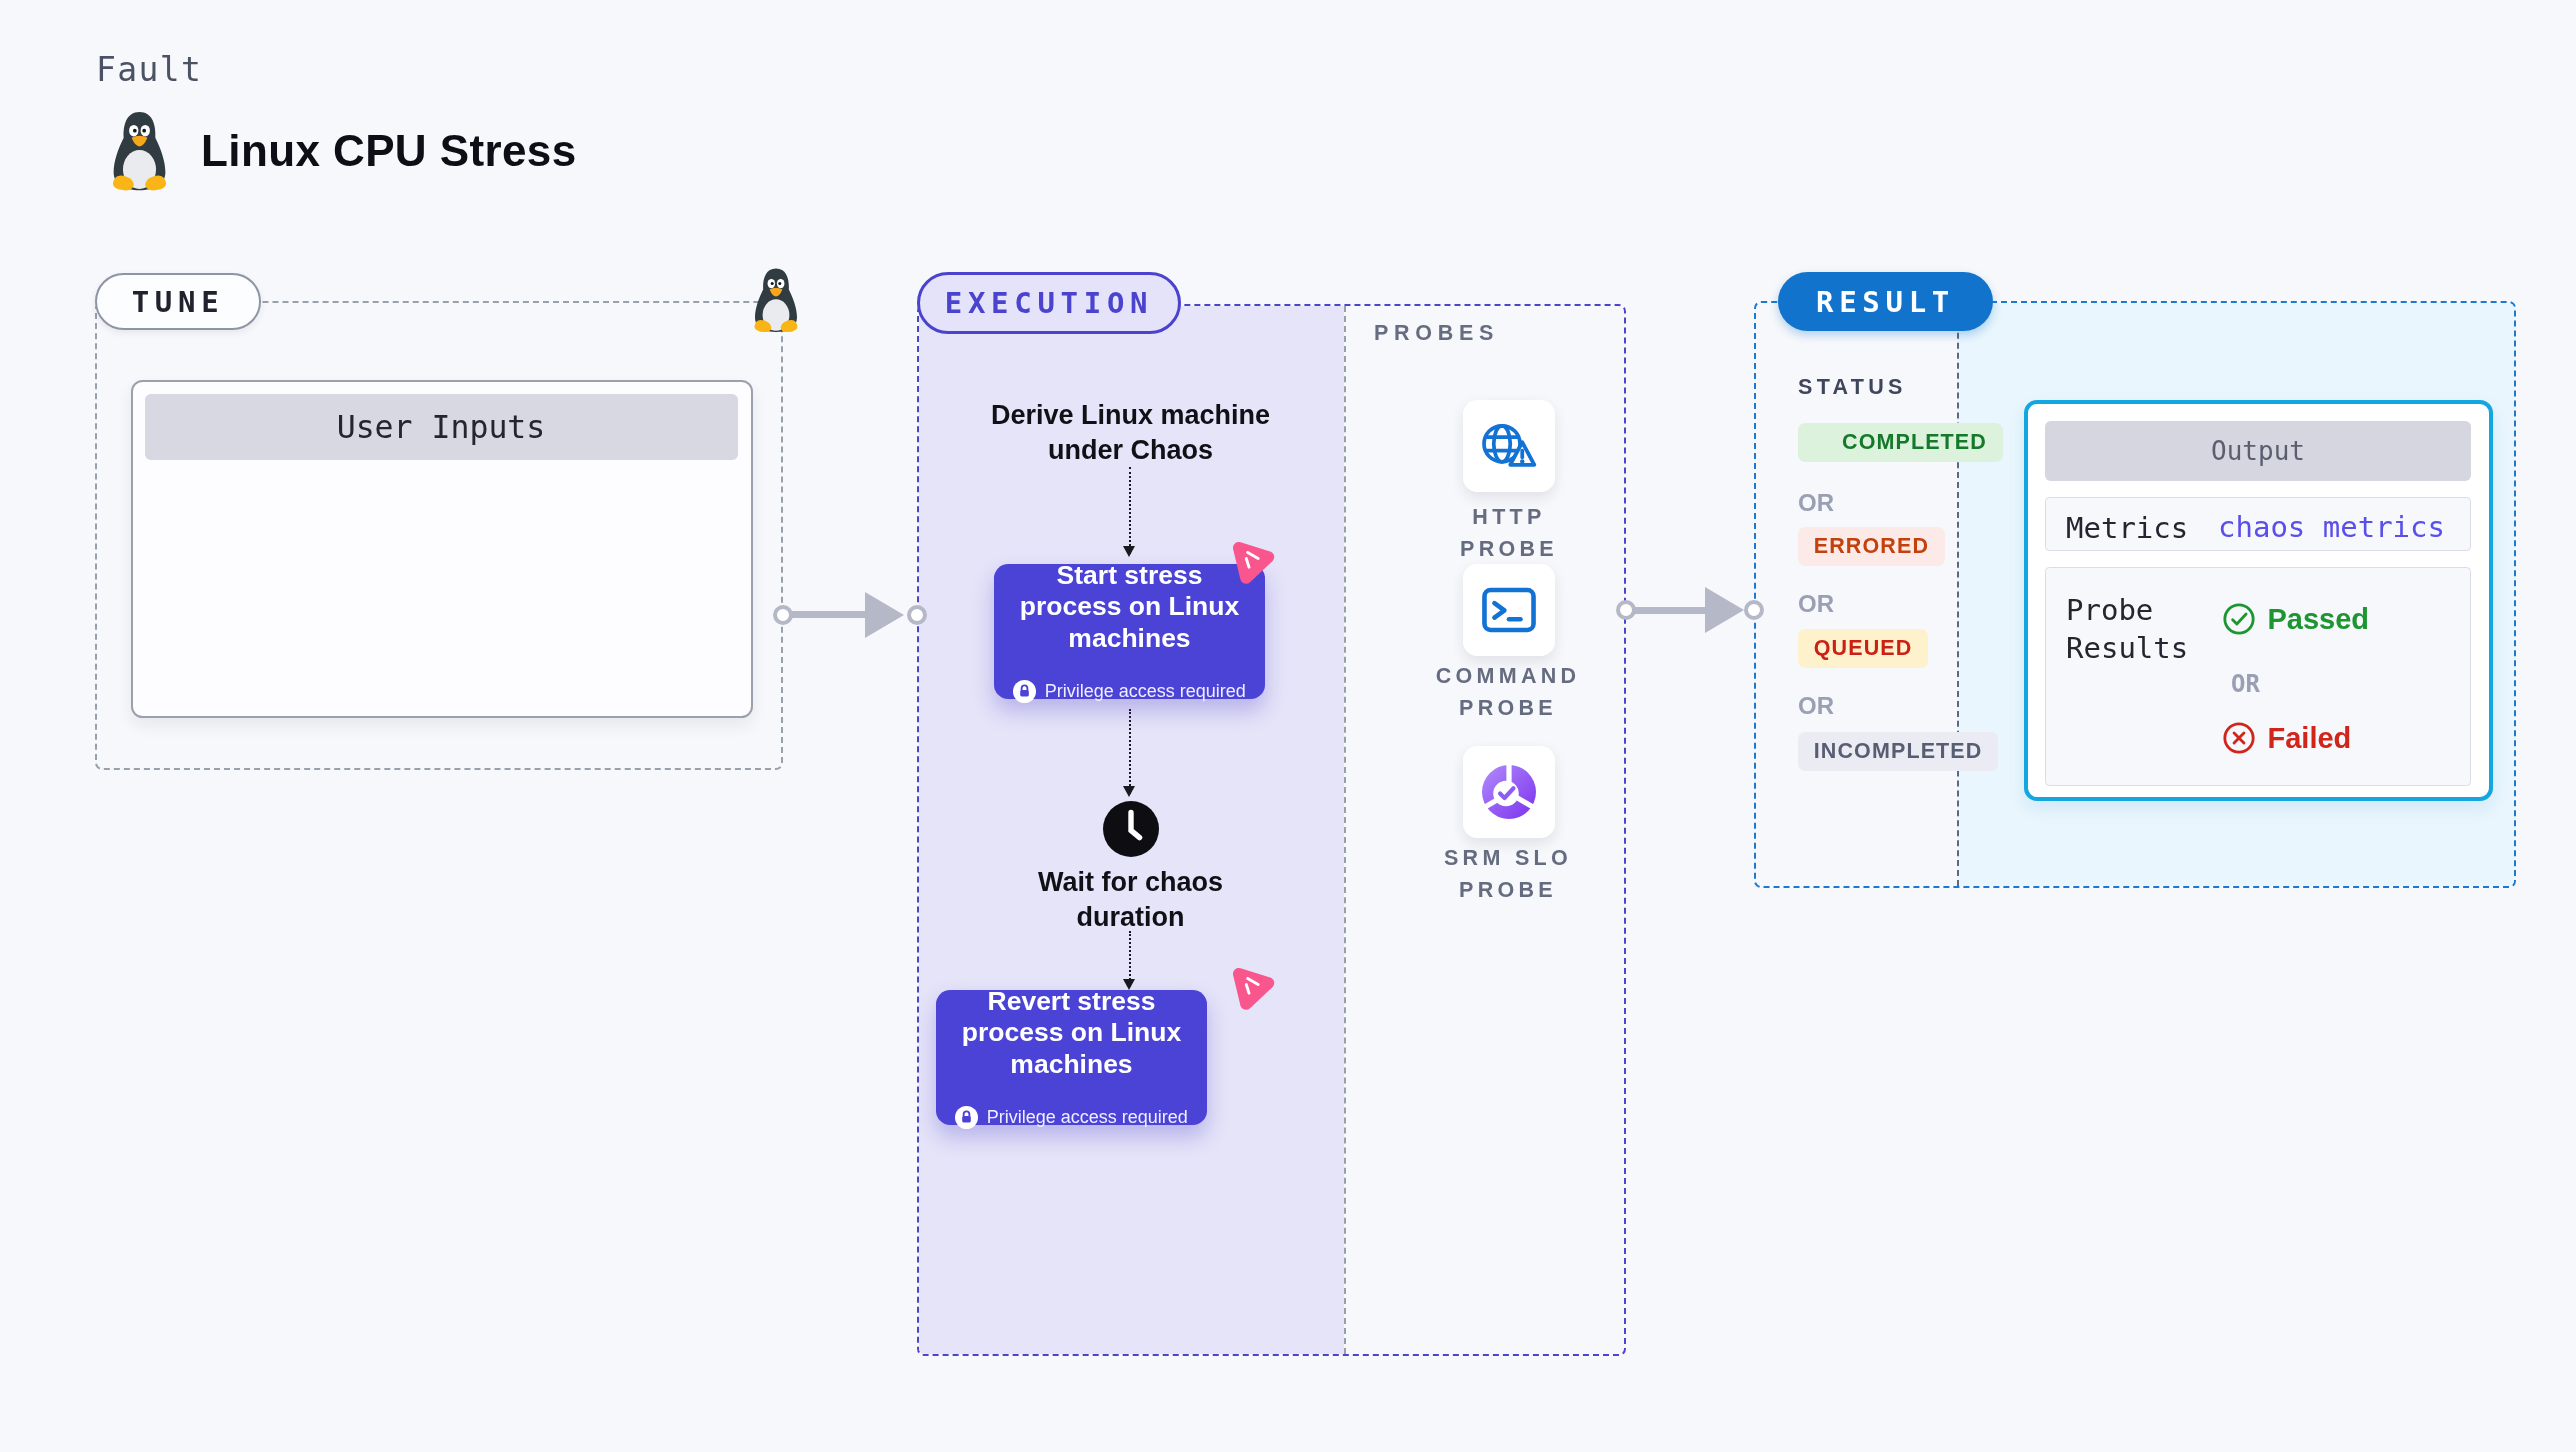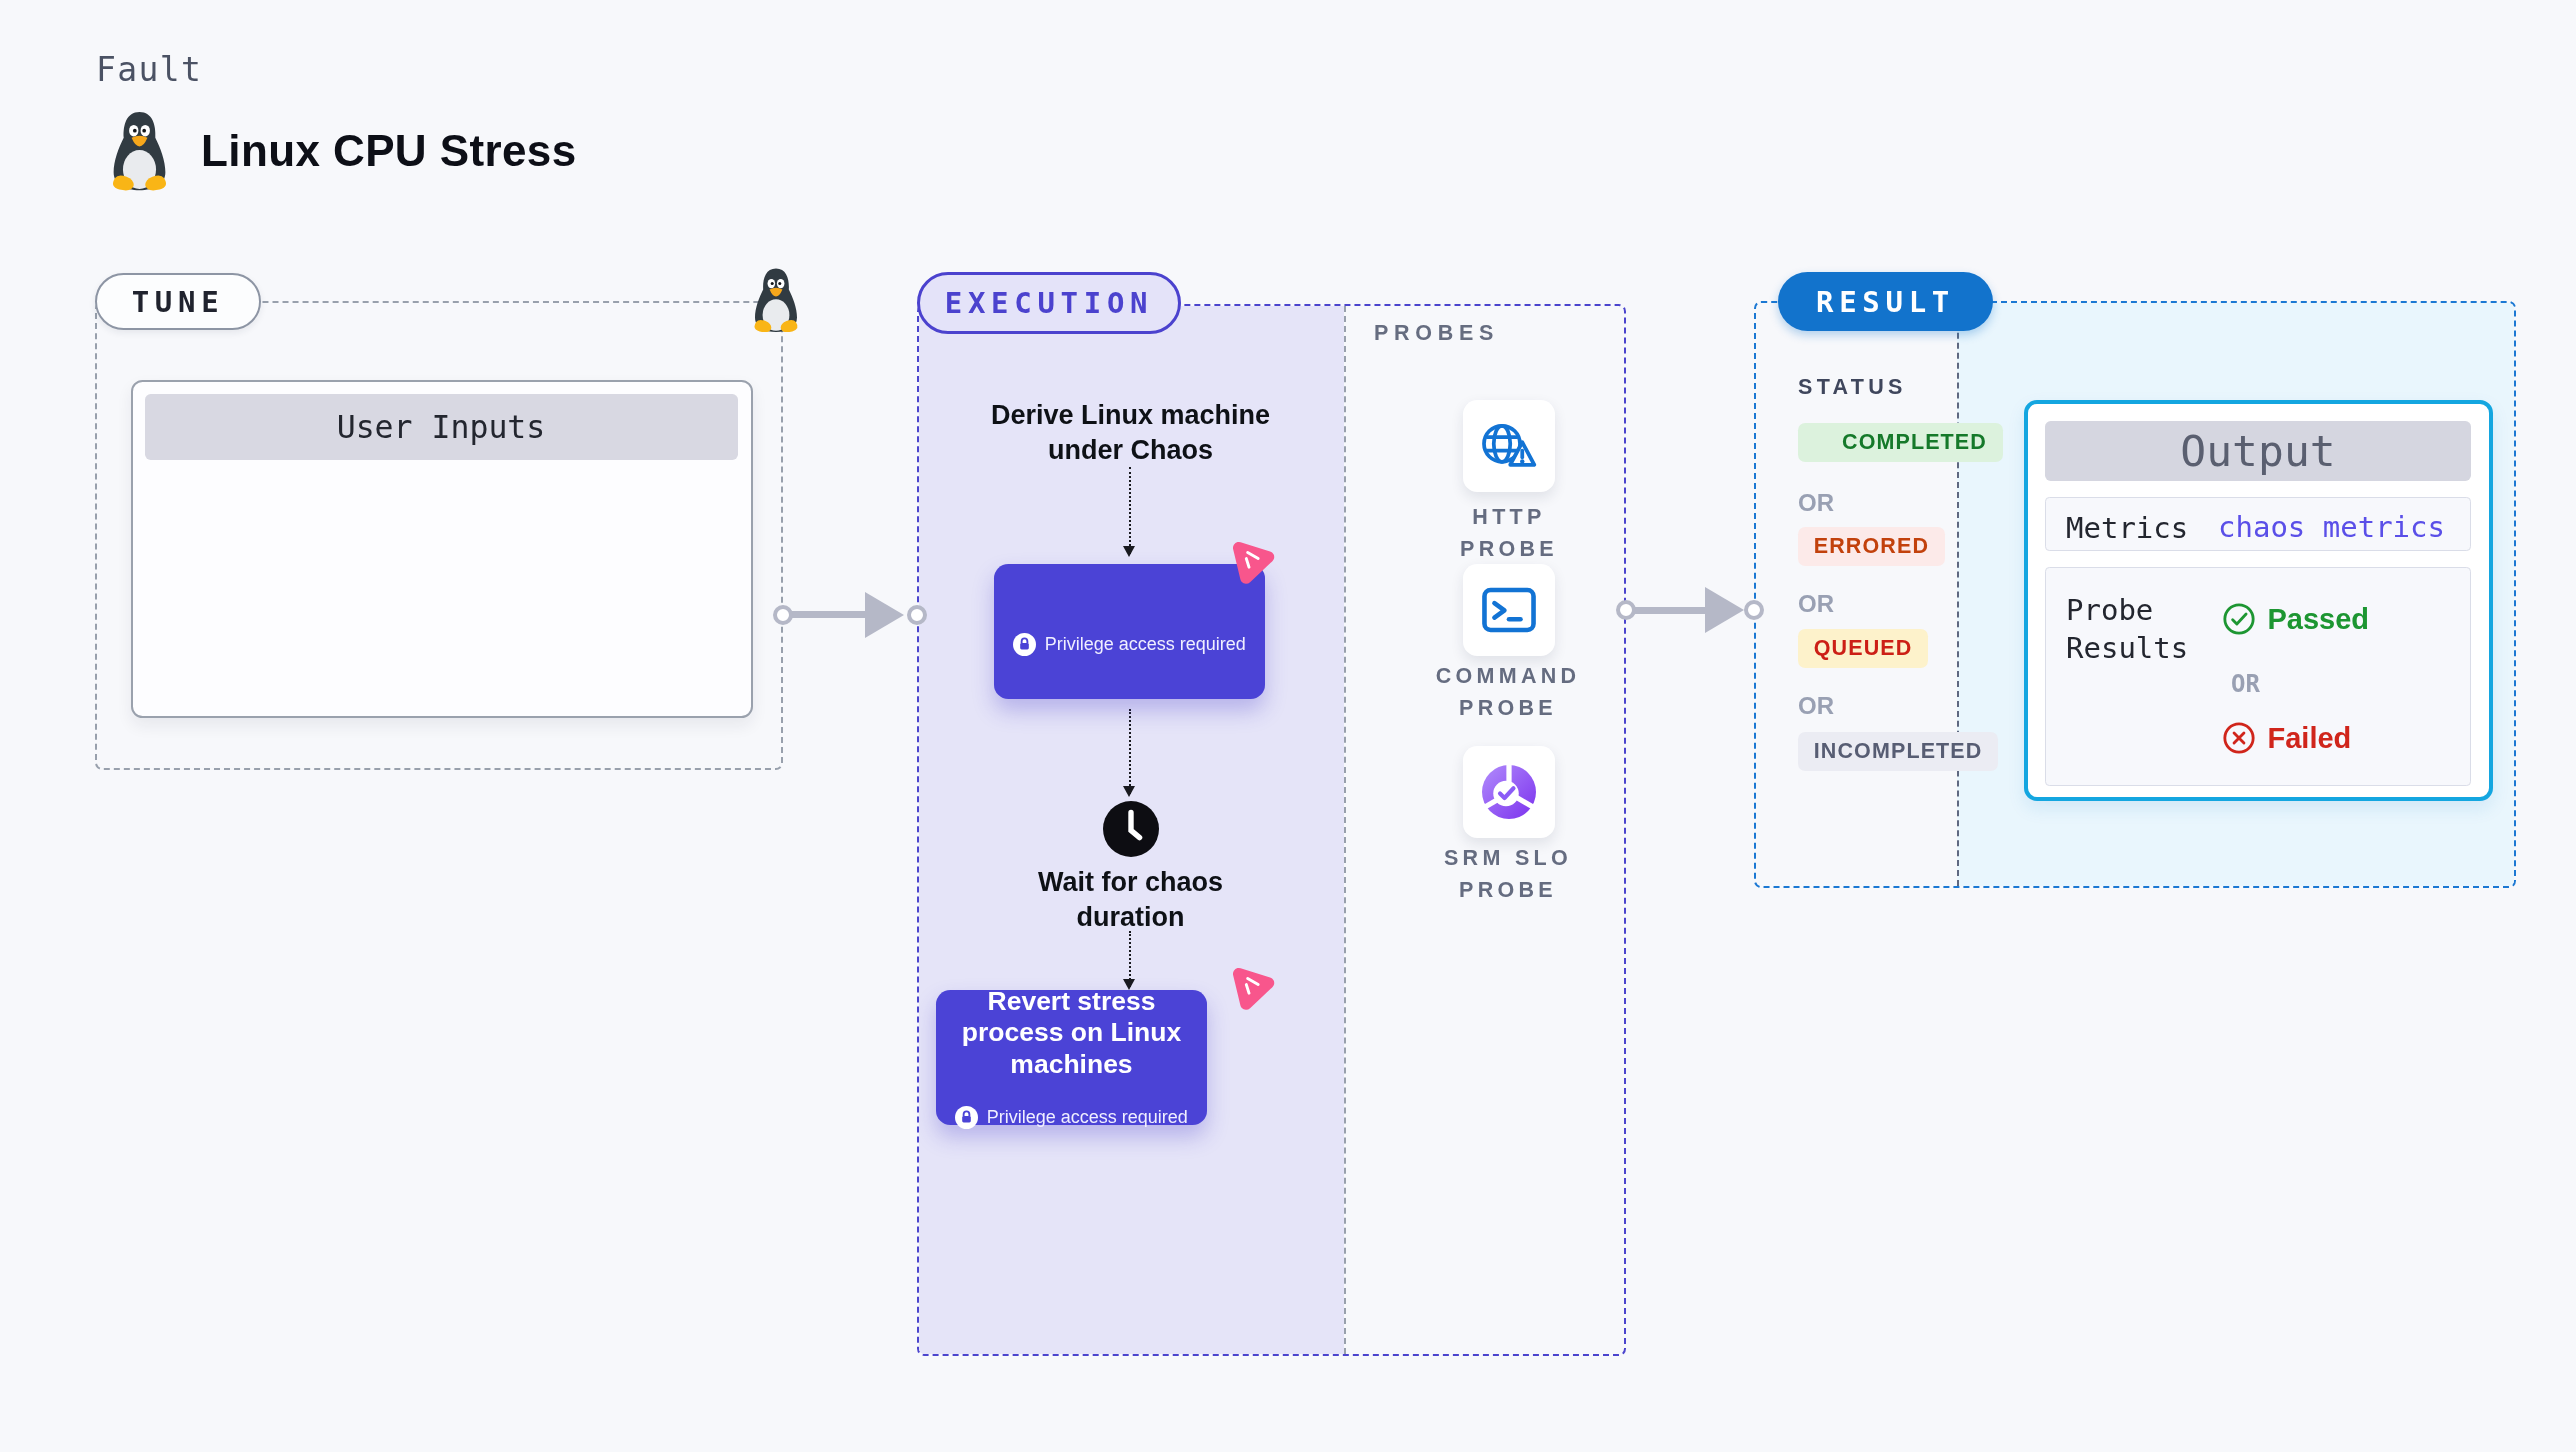--- a/index.html
+++ b/index.html
@@ -95,21 +95,21 @@
   .badge-queued { background:#fdf2cb; color:#cc1f16; }
   .badge-incompleted { background:#ebecf3; color:#575d73; }
   .or-text { font-size:24px; font-weight:600; color:#99a0b3; }
 
   
   .out-card { left:2024px; top:400px; width:469px; height:401px; background:#ffffff;
            border:4.3px solid #14a6e0; border-radius:13px;
            box-shadow:0 7.2px 17px rgba(20,120,200,.10); }
   .out-header { left:17px; top:17px; width:426px; height:60px; background:#d5d6e0;
            border-radius:5.7px; display:flex; align-items:center; justify-content:center;
-           font-family:"DejaVu Sans Mono",monospace; font-size:43px; color:#5a5f70; }
+           font-family:"DejaVu Sans Mono",monospace; font-size:26px; color:#5a5f70; }
   .out-row { left:17px; width:426px; background:#f7f8fc; border:1.4px solid #dadde8; border-radius:4.3px; }
   .out-row1 { top:93px; height:54px; }
   .out-row2 { top:163px; height:219px; }
   .out-label { font-family:"DejaVu Sans Mono",monospace; font-size:29px; color:#23262f; line-height:1.3; }
   .metrics-value { font-family:"DejaVu Sans Mono",monospace; font-size:29px; color:#5a4fe8; cursor:pointer; }
   .verdict { display:flex; align-items:center; gap:11.5px; font-size:29px; font-weight:700; }
   .verdict.pass { color:#1d9632; }
   .verdict.fail { color:#d0251b; }
 </style>
 </head>
@@ -162,20 +162,21 @@
     <div class="abs exec-divider"></div>
   </div>
   <div class="abs pill exec-pill">EXECUTION</div>
   <div class="abs section-label" style="left:1374px; top:321px;">PROBES</div>
 
   <div class="abs flow-text" style="left:990px; top:398px; width:281px;">Derive Linux machine under Chaos</div>
 
   <div class="abs down-arrow" style="left:1129px; top:467px; height:87px;"></div>
 
   <div class="abs chaos-step" style="left:994px; top:564px;">
+    <div class="step-title">Start stress process on Linux machines</div>
     <div class="step-badge">
       <svg width="23" height="23" viewBox="0 0 32 32">
         <circle cx="16" cy="16" r="16" fill="#ffffff"></circle>
         <rect x="10" y="14" width="12" height="9" rx="2" fill="#4b43d6"></rect>
         <path d="M12 14 v-2.5 a4 4 0 0 1 8 0 V14" stroke="#4b43d6" stroke-width="2.6" fill="none"></path>
       </svg>
       <span>Privilege access required</span>
     </div>
   </div>
   <svg class="abs litmus-icon" style="left:1229px; top:537px;" viewBox="0 0 64 64">

